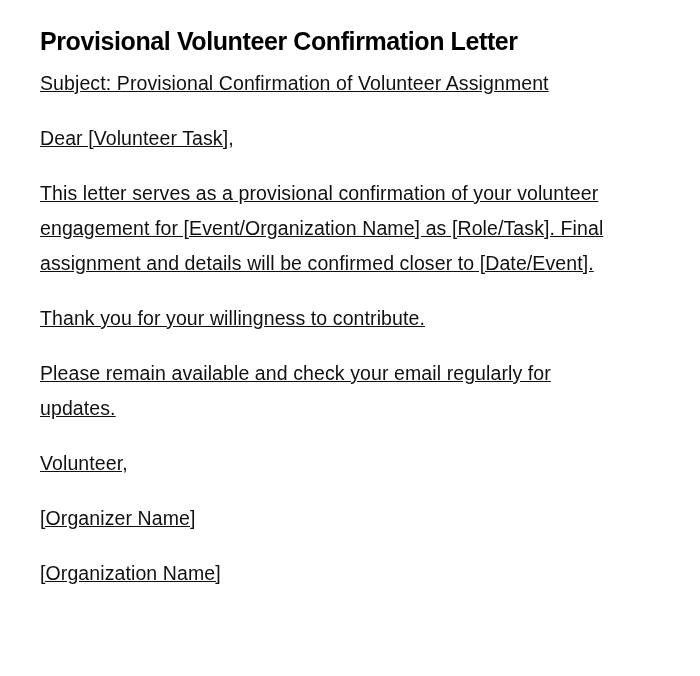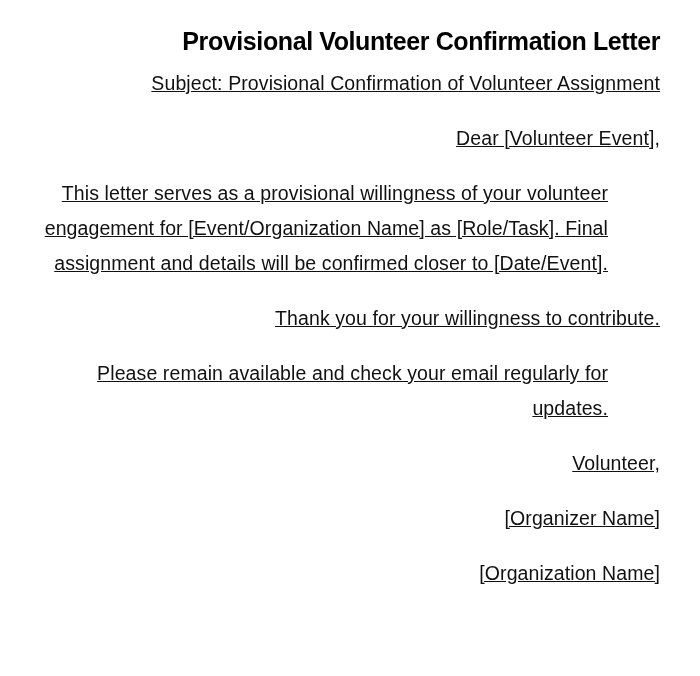--- a/index.html
+++ b/index.html
@@ -1,27 +1,27 @@
 <!DOCTYPE html>
 <html><head>
   <meta charset="utf-8">
   <style>
     html, body { margin: 0; padding: 0; background: #ffffff; }
     body { width: 700px; height: 676px; overflow: hidden; font-family: "Liberation Sans", sans-serif; color: #111111; }
-    .page { position: relative; padding: 26px 40px 0 28px; text-align: right; }
+    .page { position: relative; padding: 26px 40px 0 40px; }
     .title { font-size: 25px; font-weight: bold; margin: 0 0 10px 0; letter-spacing: -0.4px; color: #000; line-height: 30px; }
     p { margin: 0; font-size: 19.5px; line-height: 35px; letter-spacing: 0.1px; text-decoration: underline; }
     .gap { margin-bottom: 20px; }
   </style>
 </head>
 <body>
 
 <div class="page">
   <h1 class="title">Provisional Volunteer Confirmation Letter</h1>
   <p class="gap">Subject: Provisional Confirmation of Volunteer Assignment</p>
-  <p class="gap">Dear [Volunteer Event],</p>
-  <p class="gap" style="width:580px">This letter serves as a provisional willingness of your volunteer engagement for [Event/Organization Name] as [Role/Task]. Final assignment and details will be confirmed closer to [Date/Event].</p>
+  <p class="gap">Dear [Volunteer Task],</p>
+  <p class="gap" style="width:580px">This letter serves as a provisional confirmation of your volunteer engagement for [Event/Organization Name] as [Role/Task]. Final assignment and details will be confirmed closer to [Date/Event].</p>
   <p class="gap">Thank you for your willingness to contribute.</p>
   <p class="gap" style="width:580px">Please remain available and check your email regularly for updates.</p>
   <p class="gap">Volunteer,</p>
   <p class="gap">[Organizer Name]</p>
   <p class="gap">[Organization Name]</p>
 </div>
 
 </body></html>

